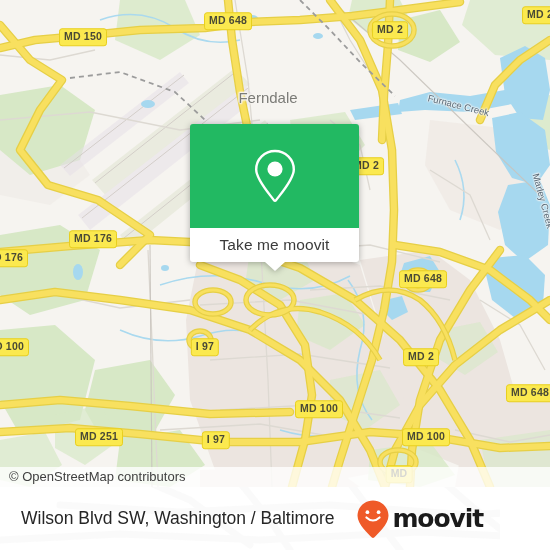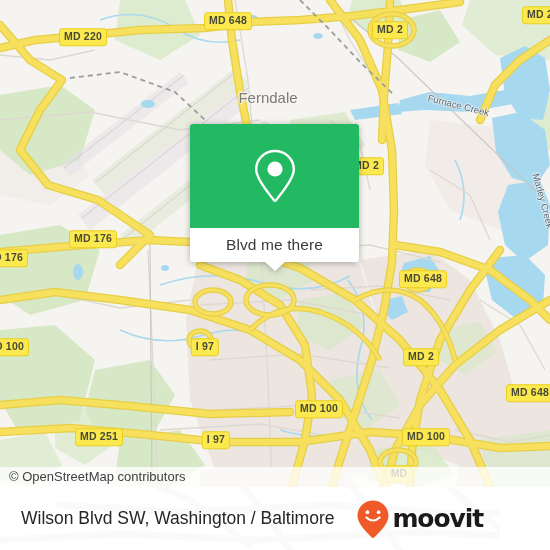--- a/index.html
+++ b/index.html
@@ -357,21 +357,21 @@
           <path d="M70,78 L120,72 L175,92 L205,120"></path>
         </g>
       </g>
     </svg>
 
     <div class="place-label" style="left:268px; top:97px;">Ferndale</div>
 
     <div class="water-label" style="left:428px; top:92px; transform:rotate(14deg);">Furnace Creek</div>
     <div class="water-label" style="left:536px; top:168px; transform:rotate(75deg);">Marley Creek</div>
 
-    <div class="shield" style="left:83px;  top:37px;">MD 220</div>
+    <div class="shield" style="left:83px;  top:37px;">MD 150</div>
     <div class="shield" style="left:228px; top:21px;">MD 648</div>
     <div class="shield" style="left:390px; top:30px;">MD 2</div>
     <div class="shield" style="left:366px; top:166px;">MD 2</div>
     <div class="shield" style="left:93px;  top:239px;">MD 176</div>
     <div class="shield" style="left:4px;  top:258px;">MD 176</div>
     <div class="shield" style="left:423px; top:279px;">MD 648</div>
     <div class="shield" style="left:205px; top:347px;">I 97</div>
     <div class="shield" style="left:421px; top:357px;">MD 2</div>
     <div class="shield" style="left:5px;   top:347px;">MD 100</div>
     <div class="shield" style="left:530px; top:393px;">MD 648</div>
@@ -386,21 +386,21 @@
   </div>
 
   <div id="callout">
     <div id="callout-top">
       <svg width="44" height="56" viewBox="0 0 44 56">
         <path d="M22 3 C11.5 3 3.2 11.2 3.2 21.5 C3.2 31.5 16 45.5 21.1 52.4 C21.5 53 22.5 53 22.9 52.4 C28 45.5 40.8 31.5 40.8 21.5 C40.8 11.2 32.5 3 22 3 Z" fill="none" stroke="#ffffff" stroke-width="2.4"></path>
         <circle cx="22" cy="21" r="7.6" fill="#ffffff"></circle>
       </svg>
     </div>
     <div id="callout-bottom">
-      <span id="callout-label">Blvd me there</span>
+      <span id="callout-label">Take me moovit</span>
       <div id="callout-tail"></div>
     </div>
   </div>
 
   <div id="footer">
     <svg id="footer-mapfade" width="550" height="550" viewBox="0 0 550 550">
       <g stroke="#bdbdbd" stroke-width="7" fill="none" stroke-linecap="round">
         <path d="M120,470 L190,500 L250,545"></path>
         <path d="M230,470 L270,520 L290,550"></path>
         <path d="M340,470 L370,510 L400,550"></path>

